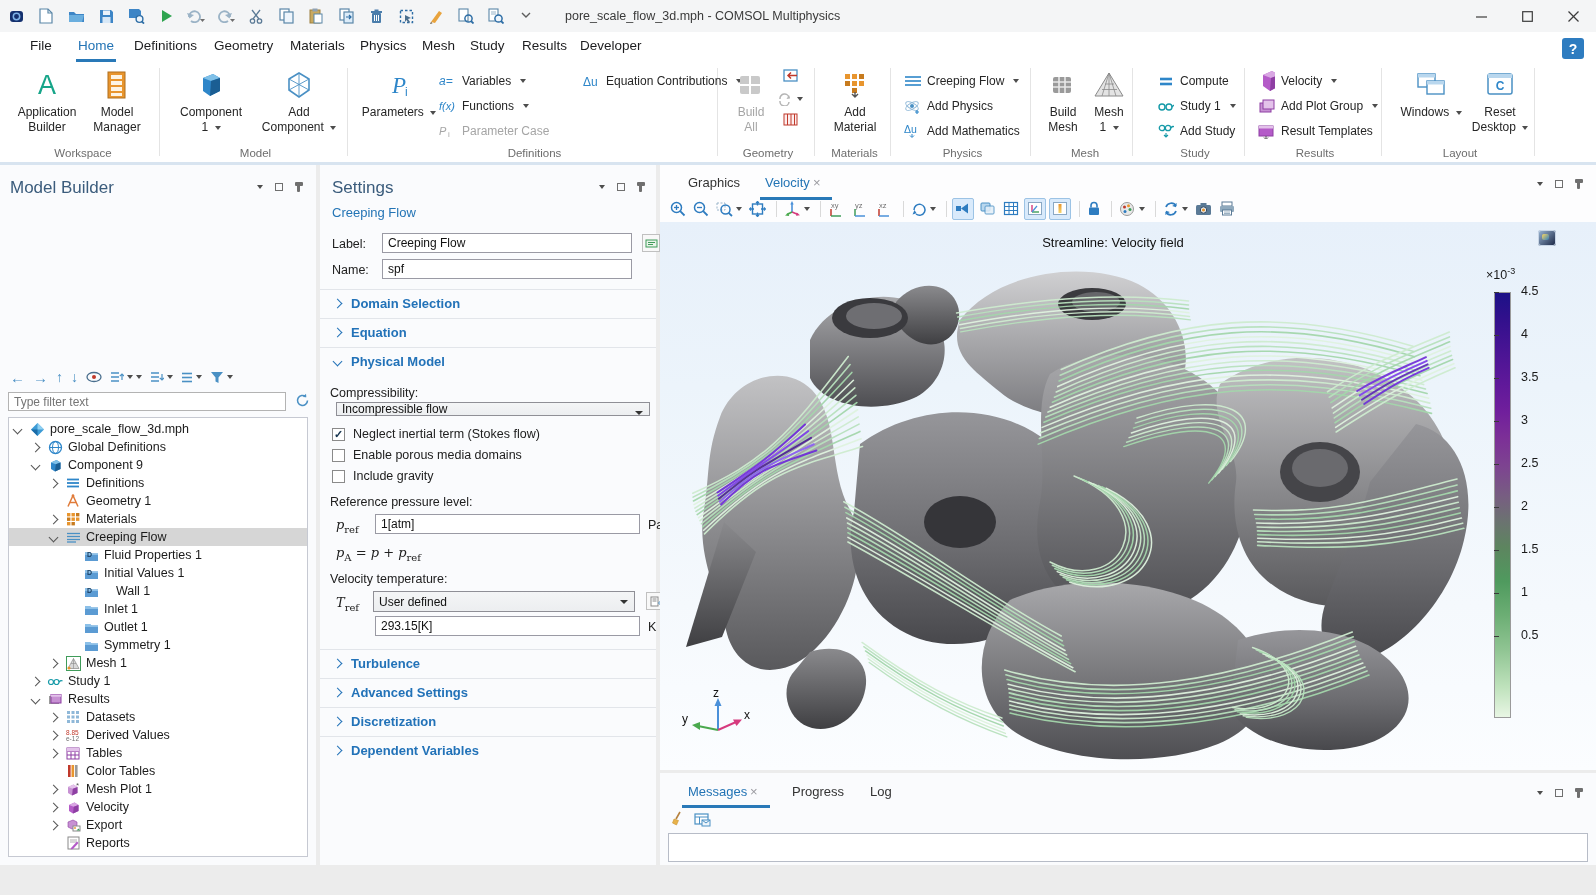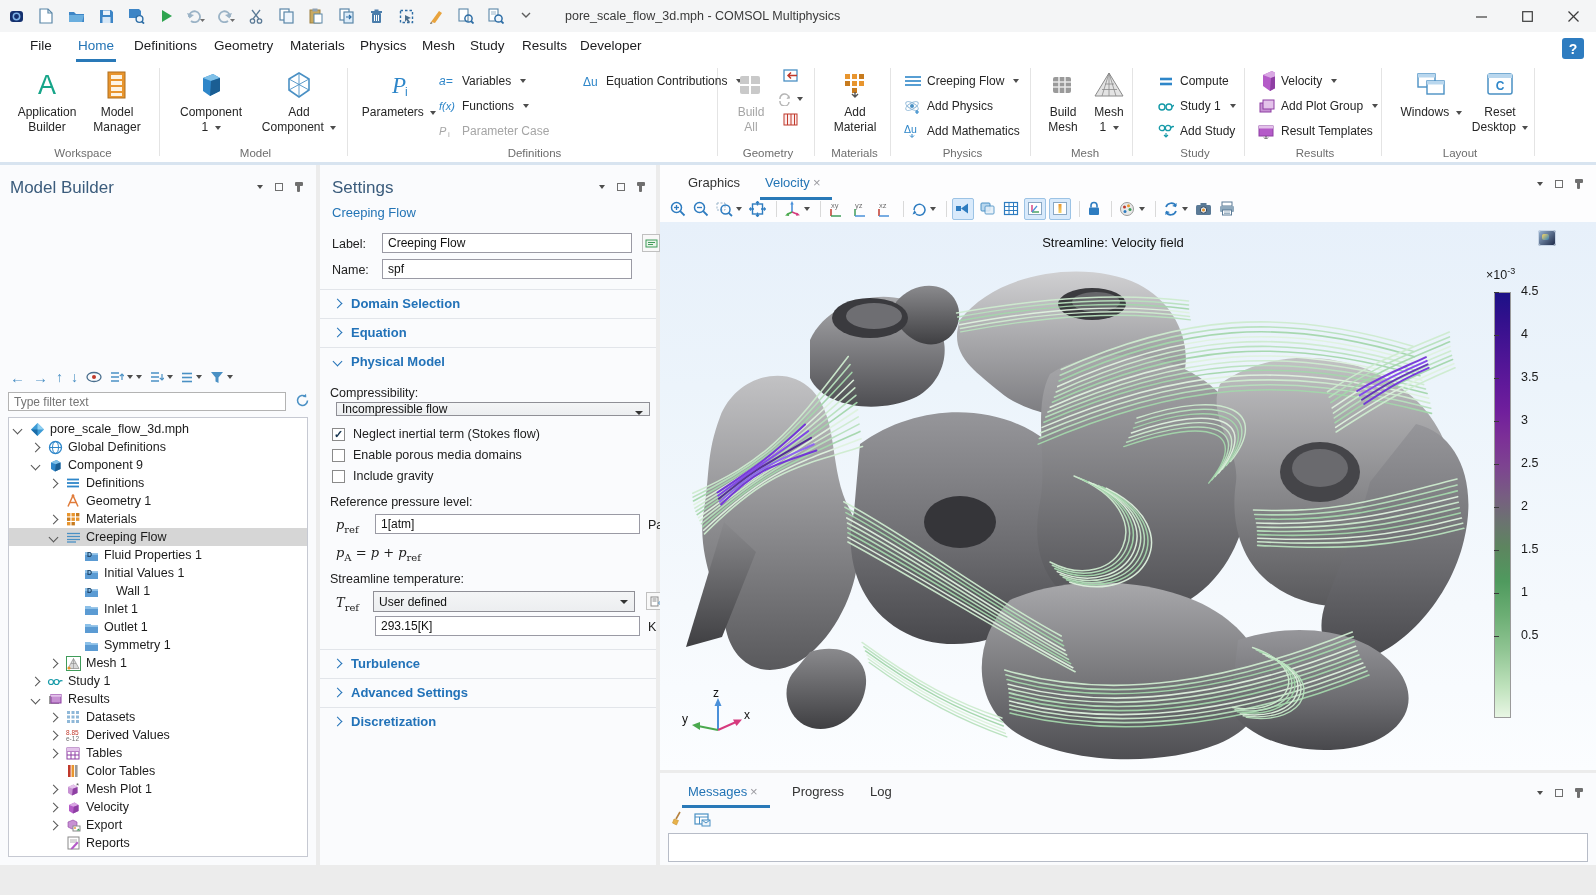--- a/index.html
+++ b/index.html
@@ -996,21 +996,21 @@
     <div class="cbrow" style="left:12px;top:304px">
         <span class="cbox"></span>
         <span>Include gravity</span>
       </div>
 
     <div class="frmlbl" style="left:10px;top:330px">Reference pressure level:</div>
     <div class="mathtxt" style="position:absolute;left:16px;top:352px"><span>p</span><sub>ref</sub></div>
     <input class="inp" style="left: 55px; top: 349px; width: 265px; height: 20px;" readonly="" value="1[atm]">
     <div class="frmlbl" style="left:328px;top:353px">Pa</div>
     <div class="mathtxt" style="position:absolute;left:16px;top:380px"><span>p</span><sub>A</sub><span> = </span><span>p</span><span> + </span><span>p</span><sub>ref</sub></div>
-    <div class="frmlbl" style="left:10px;top:407px">Streamline temperature:</div>
+    <div class="frmlbl" style="left:10px;top:407px">Velocity temperature:</div>
     <div class="mathtxt" style="position:absolute;left:16px;top:430px"><span>T</span><sub>ref</sub></div>
     <div class="dropdown" style="left:53px;top:426px;width:262px;height:21px">
         <span>User defined</span>
         <span class="dcar"></span>
       </div>
     <div class="sideicon" style="left:326px;top:427px">
         <svg width="13" height="13">
           <rect x="2" y="2" width="7" height="9" fill="#fff" stroke="#8a8a8a"></rect>
           <line x1="3.5" y1="4" x2="7.5" y2="4" stroke="#8a8a8a"></line>
           <line x1="3.5" y1="6" x2="7.5" y2="6" stroke="#8a8a8a"></line>
@@ -1024,20 +1024,24 @@
         <span class="chev c-col"></span>
         <span class="stext">Advanced Settings</span>
       </div>
     <div class="section" style="top:484px">
         <span class="chev c-col"></span>
         <span class="stext">Turbulence</span>
       </div>
     <div class="section" style="top:542px">
         <span class="chev c-col"></span>
         <span class="stext">Discretization</span>
+      </div>
+    <div class="section" style="top:571px">
+        <span class="chev c-col"></span>
+        <span class="stext">Dependent Variables</span>
       </div>
   </div>
 
   <div class="panel" id="gfx-panel">
     <div class="gtab" style="left:28px">Graphics</div>
     <div class="gtab active" style="left:105px">Velocity</div>
     <div class="gtab" style="left:153px;color:#9a9aa0">×</div>
     <div class="tab-underline" style="left:100px;top:32px;width:72px"></div>
     <div class="pctrl" style="right:12px;top:13px">
       <span class="pc">

